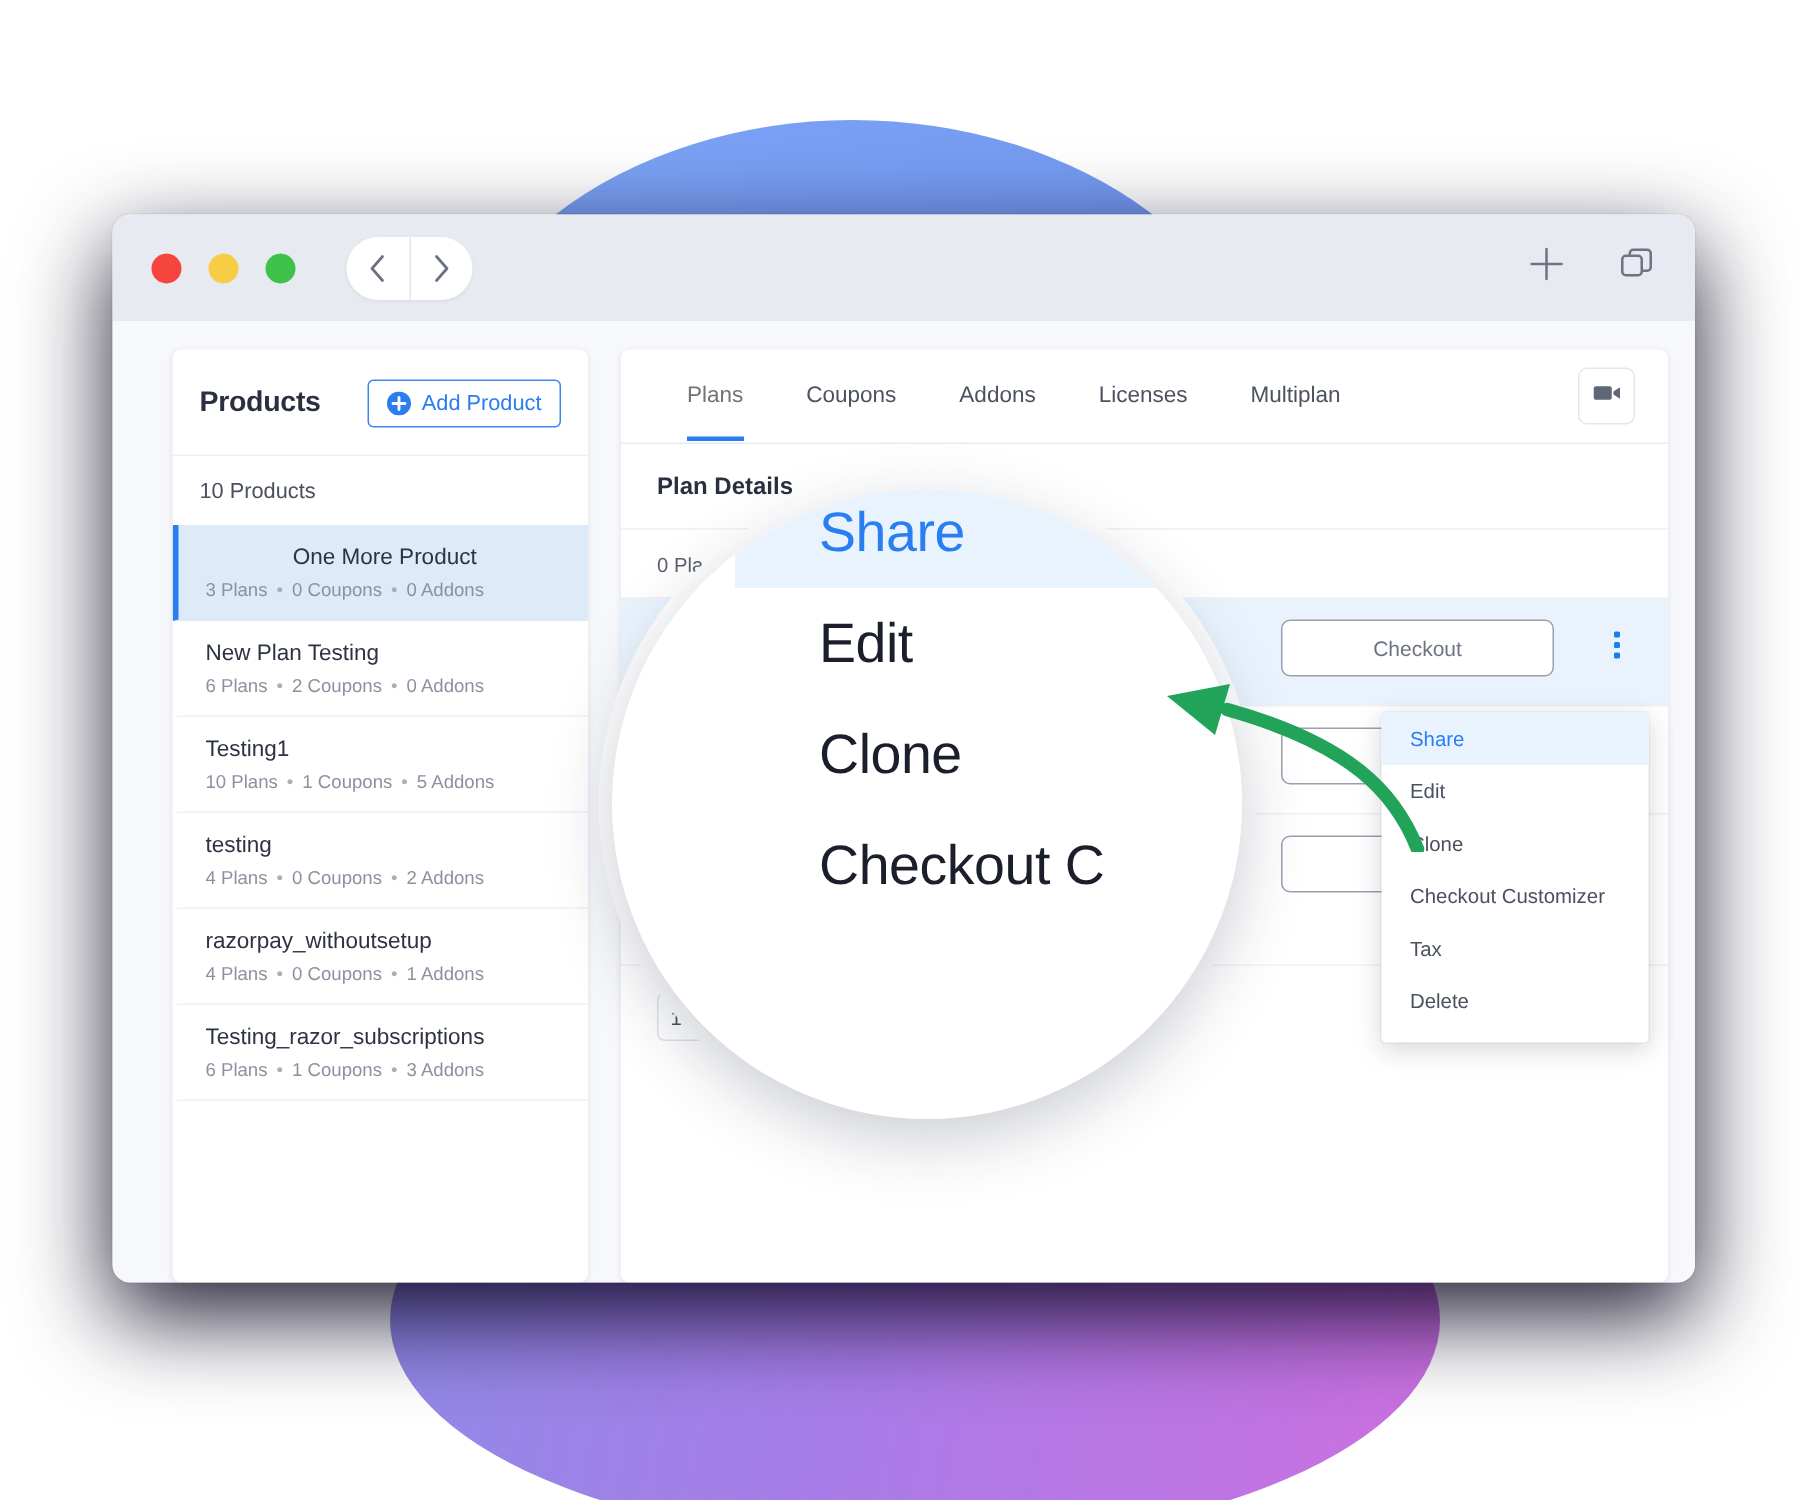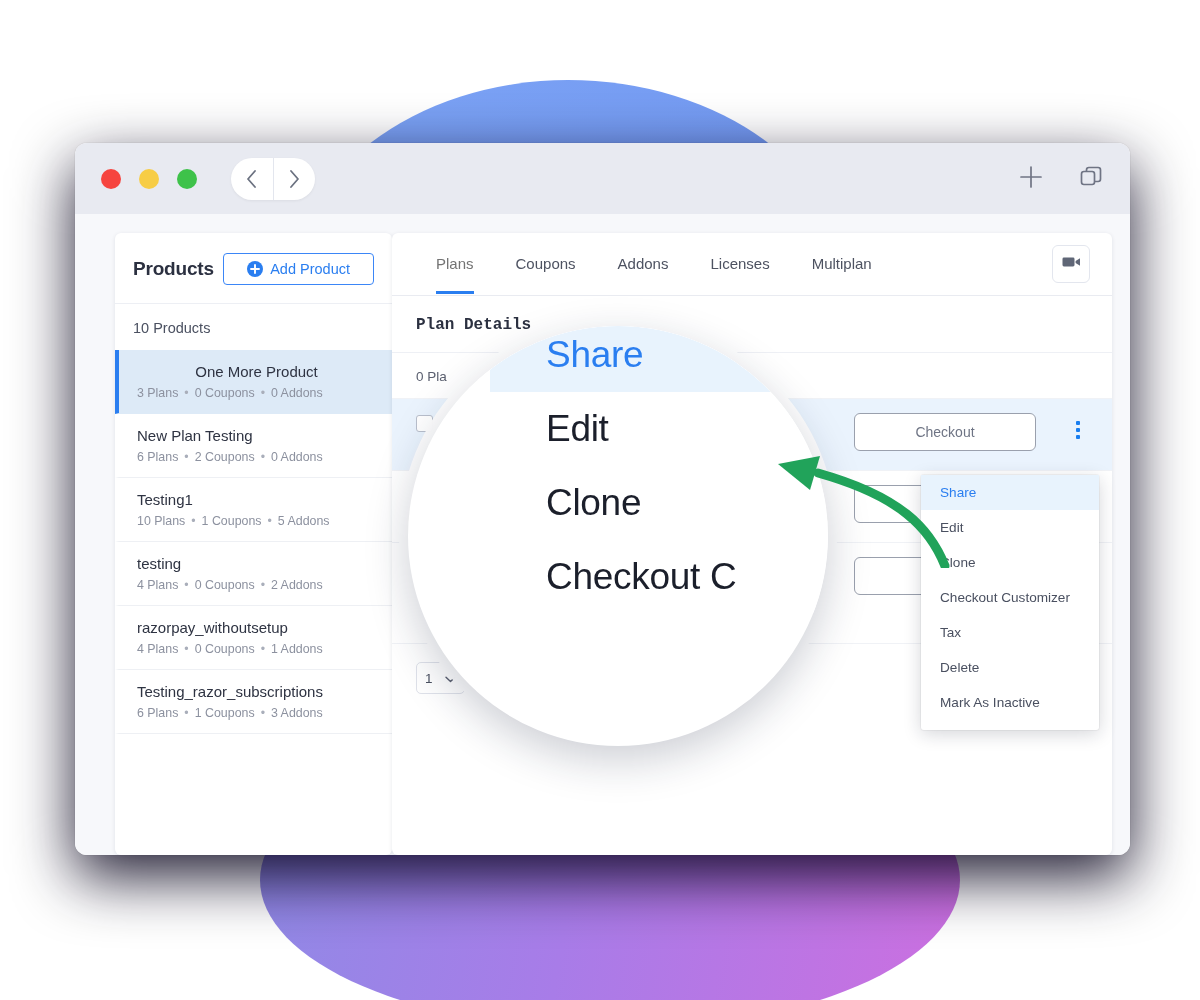--- a/index.html
+++ b/index.html
@@ -89,20 +89,21 @@
     color: #6f7484;
   }
   .tb-icon { cursor: pointer; display: flex; }
 
   
   .wbody {
     flex: 1 1 auto;
     background: #f7f8fb;
     display: flex;
     padding: 19px 18px 0 40px;
+    gap: 22px;
     position: relative;
     overflow: hidden;
   }
 
   
   .panel-left {
     width: 277px;
     background: #ffffff;
     border-radius: 6px;
     box-shadow: 0 1px 4px rgba(22,30,60,0.10);
@@ -125,21 +126,21 @@
     letter-spacing: -0.2px;
   }
   .add-product-btn {
     display: flex;
     align-items: center;
     gap: 7px;
     border: 1px solid #3b86f7;
     color: #2a7ef0;
     background: #ffffff;
     border-radius: 4px;
-    padding: 7px 23px;
+    padding: 7px 12px;
     font-size: 14.5px;
     cursor: pointer;
     white-space: nowrap;
   }
   .add-product-btn .plus-circle {
     width: 16px; height: 16px; flex: 0 0 auto;
   }
   .count-row {
     padding: 16px 18px 14px 18px;
     font-size: 14.5px;
@@ -215,21 +216,20 @@
     display: flex; align-items: center; justify-content: center;
     cursor: pointer;
   }
 
   .section-title {
     font-size: 16px;
     font-weight: 700;
     color: #2b3040;
     padding: 20px 24px 18px 24px;
     border-bottom: 1px solid #eef0f5;
-    font-family: Liberation Mono, monospace;
   }
 
   .table-wrap { flex: 1 1 auto; position: relative; }
 
   .sel-row {
     font-size: 13.5px;
     color: #5b6070;
     padding: 16px 24px 14px 24px;
   }
 
@@ -627,21 +627,20 @@
           </div>
         </div>
 
         <div class="ctx-menu">
           <div class="ctx-item active">Share</div>
           <div class="ctx-item">Edit</div>
           <div class="ctx-item">Clone</div>
           <div class="ctx-item">Checkout Customizer</div>
           <div class="ctx-item">Tax</div>
           <div class="ctx-item">Delete</div>
-          <div class="ctx-item">Mark As Inactive</div>
         </div>
 
       </div>
     </div>
   </div>
 
   <div class="magnifier">
     <div class="mag-inner">
       <div class="mag-topstrip"></div>
       <div class="mag-menu">

